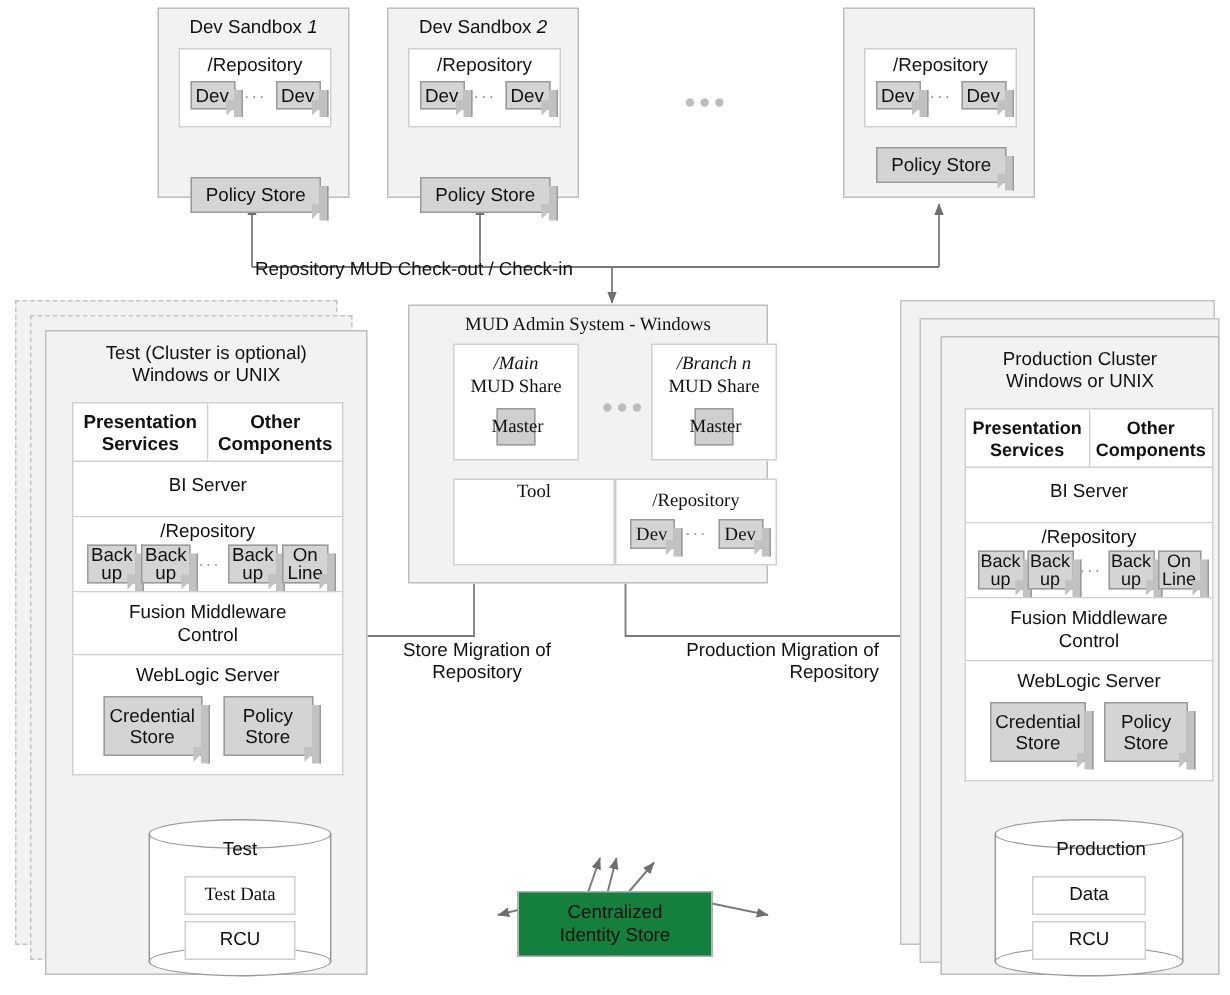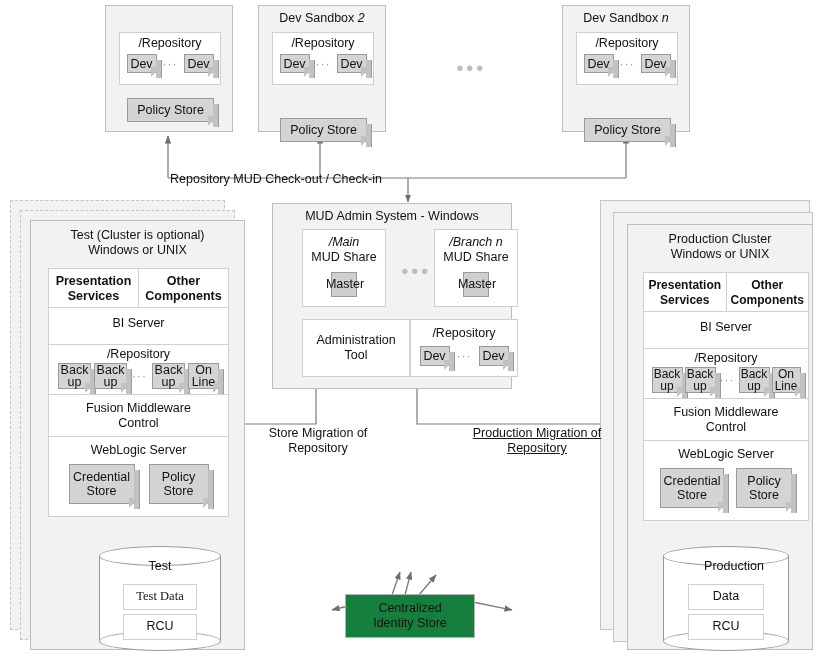--- a/index.html
+++ b/index.html
@@ -172,20 +172,23 @@
     <g stroke="#7a7a7a" stroke-width="1.3" fill="none">
       <path d="M380,598 L332,610" marker-end="url(#ah)"></path>
       <path d="M392,595 L400,572" marker-end="url(#ah)"></path>
       <path d="M405,595 L411,572" marker-end="url(#ah)"></path>
       <path d="M418,596 L436,575" marker-end="url(#ah)"></path>
       <path d="M468,601 L512,610" marker-end="url(#ah)"></path>
     </g>
   </svg>
 
   <div class="abs panel" style="left:105px; top:5px; width:128px; height:127px;">
+    <div class="title">
+      <span>Dev Sandbox </span><i>1</i>
+    </div>
     <div class="abs panel-white" style="left:13px; top:26px; width:102px; height:53px;">
       <div class="cell-text" style="padding-top:3px;">/Repository</div>
       <div style="display:flex; align-items:center; justify-content:center; gap:6px; margin-top:3px;">
         <span class="doc" style="width:30px;height:19px;">Dev</span>
         <span class="dots-sm">···</span>
         <span class="doc" style="width:30px;height:19px;">Dev</span>
       </div>
     </div>
     <div class="abs doc" style="left:21px; top:92px; width:87px; height:24px;">Policy Store</div>
   </div>
@@ -201,37 +204,34 @@
         <span class="dots-sm">···</span>
         <span class="doc" style="width:30px;height:19px;">Dev</span>
       </div>
     </div>
     <div class="abs doc" style="left:21px; top:92px; width:87px; height:24px;">Policy Store</div>
   </div>
 
   <div class="abs dots" style="left:456px; top:61px;">●●●</div>
 
   <div class="abs panel" style="left:562px; top:5px; width:128px; height:127px;">
-    <div class="title">
-      <span>Dev Sandbox </span><i>n</i>
-    </div>
     <div class="abs panel-white" style="left:13px; top:26px; width:102px; height:53px;">
       <div class="cell-text" style="padding-top:3px;">/Repository</div>
       <div style="display:flex; align-items:center; justify-content:center; gap:6px; margin-top:3px;">
         <span class="doc" style="width:30px;height:19px;">Dev</span>
         <span class="dots-sm">···</span>
         <span class="doc" style="width:30px;height:19px;">Dev</span>
       </div>
     </div>
     <div class="abs doc" style="left:21px; top:92px; width:87px; height:24px;">Policy Store</div>
   </div>
 
   <div class="abs lbl" style="left:170px; top:172px;">Repository MUD Check-out / Check-in</div>
 
-  <div class="abs panel" style="left:272px; top:203px; width:240px; height:186px;">
+  <div class="abs panel" style="left:272px; top:203px; width:240px; height:186px;font-family:Liberation Serif, serif;">
     <div class="title" style="font-size:12.5px;">MUD Admin System - Windows</div>
 
     <div class="abs panel-white" style="left:29px; top:25px; width:84px; height:78px;">
       <div class="cell-text" style="padding-top:5px; font-style:italic;">/Main</div>
       <div class="cell-text">MUD Share</div>
       <div style="display:flex; align-items:center; justify-content:center; margin-top:7px;">
         <span class="doc doc-plain" style="width:26px;height:25px;background:#cfcfcf;border:1px solid #9a9a9a;position:relative;">
           <span style="position:absolute;left:-22px;top:4px;width:70px;text-align:center;font-size:12.5px;color:#111;">Master</span>
         </span>
       </div>
@@ -243,21 +243,20 @@
       <div class="cell-text" style="padding-top:5px; font-style:italic;">/Branch n</div>
       <div class="cell-text">MUD Share</div>
       <div style="display:flex; align-items:center; justify-content:center; margin-top:7px;">
         <span class="doc doc-plain" style="width:26px;height:25px;background:#cfcfcf;border:1px solid #9a9a9a;position:relative;">
           <span style="position:absolute;left:-22px;top:4px;width:70px;text-align:center;font-size:12.5px;color:#111;">Master</span>
         </span>
       </div>
     </div>
 
     <div class="abs panel-white" style="left:29px; top:115px; width:108px; height:58px;">
-      <div class="cell-text" style="padding-top:13px;">Administration</div>
       <div class="cell-text">Tool</div>
     </div>
 
     <div class="abs panel-white" style="left:137px; top:115px; width:108px; height:58px;">
       <div class="cell-text" style="padding-top:6px;">/Repository</div>
       <div style="display:flex; align-items:center; justify-content:center; gap:7px; margin-top:5px;">
         <span class="doc" style="width:30px;height:20px;">Dev</span>
         <span class="dots-sm">···</span>
         <span class="doc" style="width:30px;height:20px;">Dev</span>
       </div>
@@ -417,21 +416,21 @@
       <div class="abs panel-white" style="left:25px; top:68px; width:76px; height:26px;">
         <div class="cell-text" style="padding-top:4px;">RCU</div>
       </div>
     </div>
   </div>
 
   <div class="abs" style="left:248px; top:426px; width:140px; text-align:center;">
     <div class="lbl">Store Migration of</div>
     <div class="lbl">Repository</div>
   </div>
-  <div class="abs" style="left:454px; top:426px; width:166px; text-align:center;text-decoration:underline;">
+  <div class="abs" style="left:420px; top:426px; width:166px; text-align:right;">
     <div class="lbl">Production Migration of</div>
     <div class="lbl">Repository</div>
   </div>
 
   <div class="abs ident" style="left:345px; top:594px; width:130px; height:44px; flex-direction:column;">
     <div>Centralized</div>
     <div>Identity Store</div>
   </div>
 
 </div>

